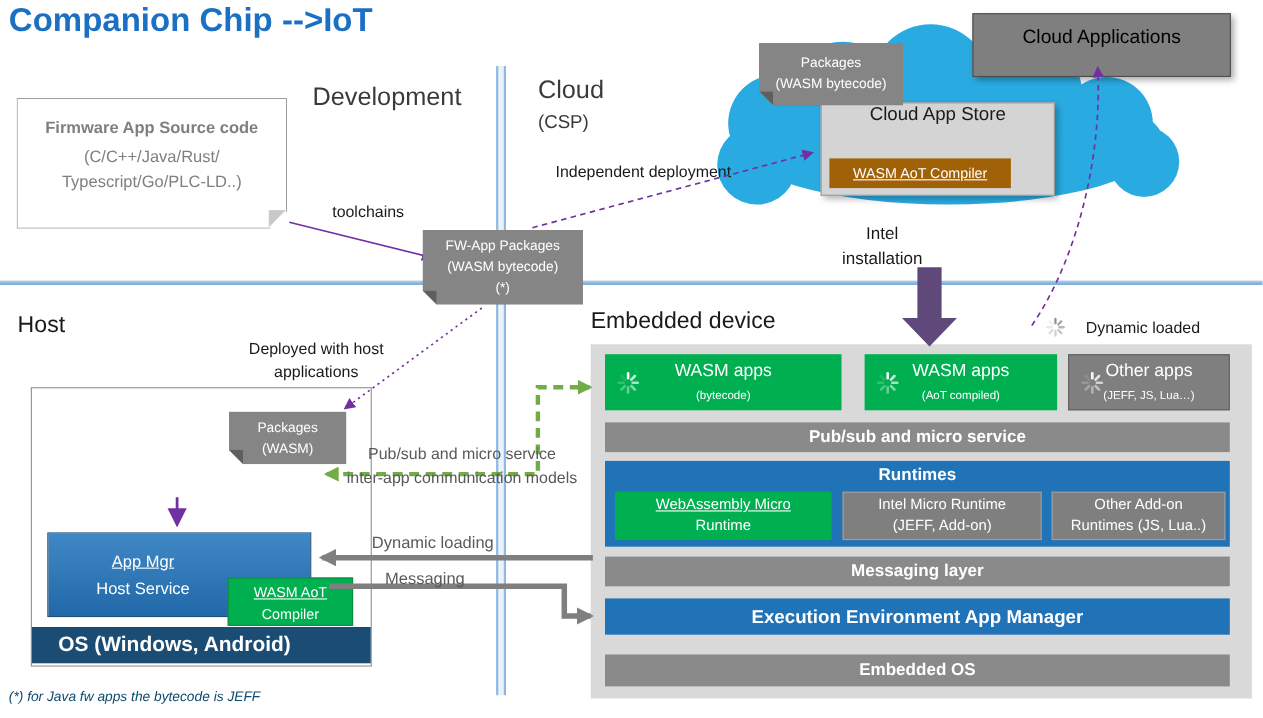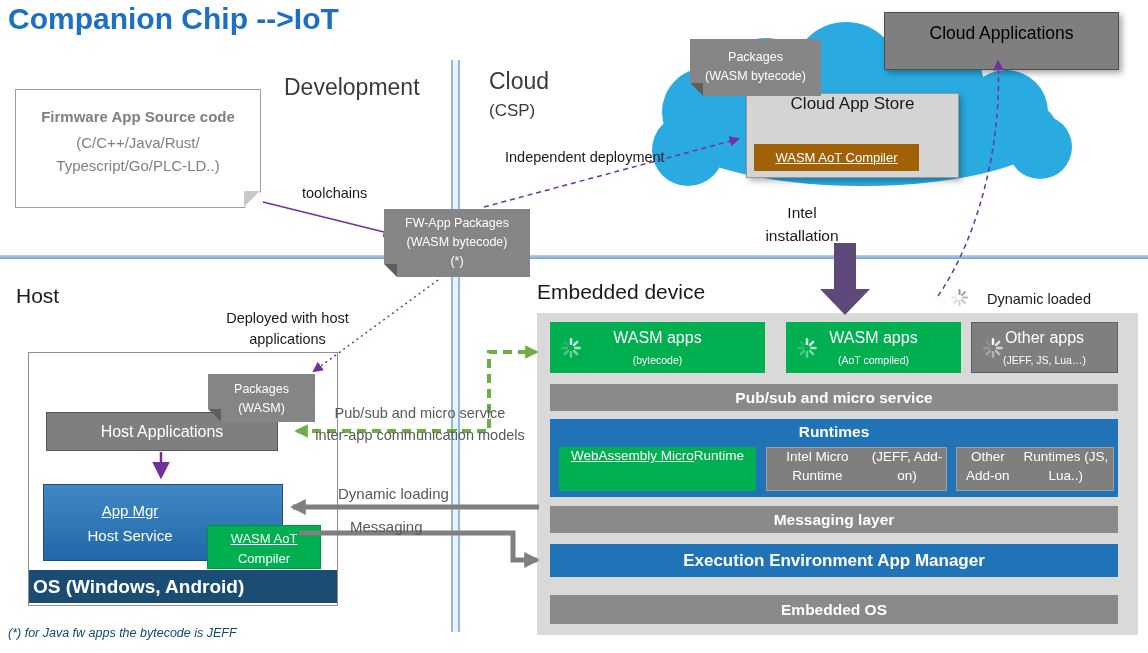--- a/index.html
+++ b/index.html
@@ -28,33 +28,33 @@
   .cloudapps{position:absolute;left:884px;top:12px;width:235px;height:58px;background:#7F7F7F;border:1px solid #4d4d4d;color:#000000;font-size:17.5px;text-align:center;line-height:41px;z-index:2;box-shadow:3px 3px 6px rgba(0,0,0,.35)}
   .appstore{position:absolute;left:746px;top:93px;width:213px;height:85px;background:#D4D4D4;border:1px solid #979797;z-index:2;box-shadow:3px 3px 6px rgba(0,0,0,.3)}
   .appstore .st{font-size:17px;color:#1a1a1a;text-align:center;}
   .appstore .grn{position:absolute;left:7px;top:50px;width:165px;height:27px;background:#a16207;color:#fff;font-size:13px;text-align:center;line-height:27px}
   
   .hostbox{position:absolute;left:28px;top:352px;width:310px;height:254px;border:1px solid #8f8f8f;z-index:2}
   .hostapps{position:absolute;left:17px;top:59px;width:232px;height:39px;background:#7F7F7F;border:1px solid #565656;color:#fff;font-size:16px;text-align:center;line-height:37px}
   .appmgr{position:absolute;left:14px;top:131px;width:240px;height:77px;background:linear-gradient(180deg,#3F88C5,#2268A8);border:1px solid #1F4E79}
   .appmgr .txt{position:absolute;left:6px;top:13px;width:160px;text-align:center;color:#fff;font-size:15px;line-height:25px}
   .hostgrn{position:absolute;left:178px;top:172px;width:114px;height:44px;background:#00B050;border:1px solid #0a8c42;color:#fff;font-size:13px;text-align:center;line-height:1.55;padding-top:3px;z-index:5}
-  .osbar{position:absolute;left:0;right:0;bottom:2px;height:33px;background:#1A4C74;color:#fff;font-weight:bold;font-size:19px;line-height:33px;padding-left:4px}
+  .osbar{position:absolute;left:0;right:0;bottom:2px;height:33px;background:#1A4C74;color:#fff;font-weight:bold;font-size:19px;line-height:33px;padding-left:24px}
   
   .panel{position:absolute;left:537px;top:313px;width:601px;height:322px;background:#D9D9D9;z-index:2}
   .app-box{position:absolute;height:51px;color:#fff;display:flex;align-items:center;justify-content:center}
   .app-box .txt{width:100%;text-align:center}
   .app-title{font-size:16px}
   .app-sub{font-size:10.5px;margin-top:7px}
   .green{background:#00B050}
   .gray{background:#7F7F7F;border:1px solid #5f5f5f}
   .bar{position:absolute;left:13px;width:568px;color:#fff;font-weight:bold;text-align:center;font-size:15.5px}
   .rtpanel{position:absolute;left:13px;top:106px;width:568px;height:78px;background:#2173B8}
   .rttitle{color:#fff;font-weight:bold;font-size:15.5px;text-align:center;line-height:26px}
-  .rtbox{position:absolute;top:28px;height:44px;color:#fff;font-size:13.5px;text-align:center;display:flex;flex-direction:row;justify-content:center;line-height:1.4}
+  .rtbox{position:absolute;top:28px;height:44px;color:#fff;font-size:13.5px;text-align:center;display:flex;flex-direction:column;justify-content:center;line-height:1.4}
   .spinner{color:#fff}
   .app-box .spinner{position:absolute;left:10px;top:50%;transform:translateY(-50%);width:22px;height:22px}
   .dynloaded{position:absolute;left:950px;top:288px;display:flex;align-items:flex-end;gap:18px;z-index:2}
   .dynloaded .spinner{width:19px;height:19px;color:#8C8C8C}
   .dynloaded .t{font-size:14.5px;color:#1a1a1a}
   .u{text-decoration:underline}
   .footnote{position:absolute;left:8px;top:626px;font-size:12.5px;font-style:italic;color:#0c4a6e;z-index:2}
 </style>
 </head>
 <body>
@@ -182,21 +182,20 @@
     <div class="bar" style="top:231px;height:33px;line-height:33px;background:#2173B8;font-size:17px">Execution Environment App Manager</div>
     <div class="bar" style="top:282px;height:29px;line-height:29px;background:#8A8A8A">Embedded OS</div>
   </div>
 
   <div class="lbl" style="left:205px;top:308px;width:165px;text-align:center;font-size:14.5px;line-height:21px">
     <div>Deployed with host</div>
     <div>applications</div>
   </div>
 
   <div class="hostbox">
-    <div class="hostapps">Host Applications</div>
     <div class="appmgr">
       <div class="txt">
         <div class="u">App Mgr</div>
         <div>Host Service</div>
       </div>
     </div>
     <div class="hostgrn">
       <div class="u">WASM AoT</div>
       <div>Compiler</div>
     </div>

